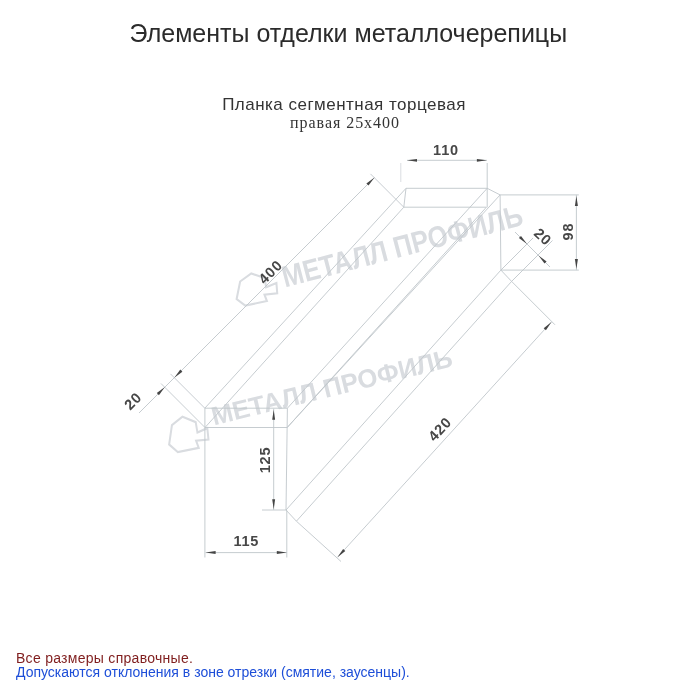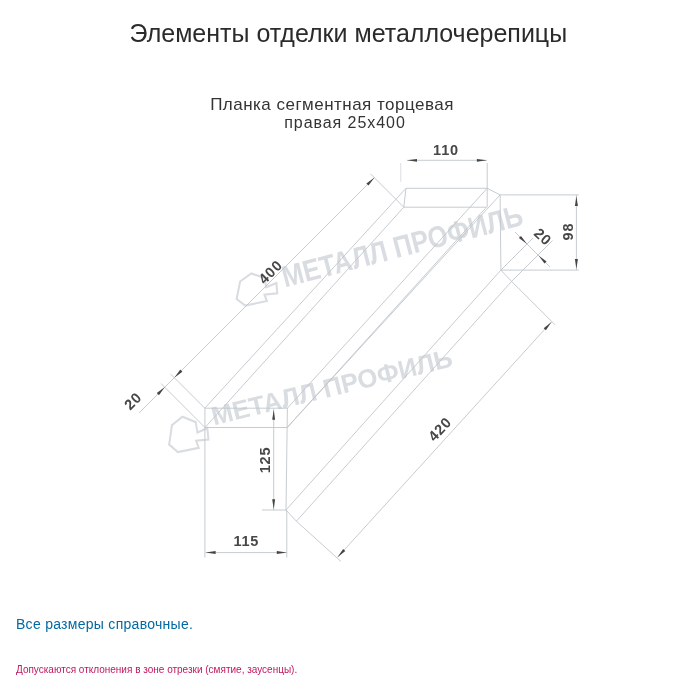--- a/index.html
+++ b/index.html
@@ -2,23 +2,23 @@
 <html><head><meta charset="utf-8">
 <style>
 html,body{margin:0;padding:0;background:#fff;width:700px;height:700px;overflow:hidden}
 body{font-family:"Liberation Sans",sans-serif;position:relative}
 .abs{position:absolute;white-space:nowrap}
 </style></head>
 <body>
 
 <div class="abs" style="left:129.5px;top:19px;font-size:25px;color:#2b2b2b;">Элементы отделки металлочерепицы</div>
 
-<div class="abs" style="left:332px;top:94.5px;font-size:17px;letter-spacing:0.48px;color:#343434;transform:translateX(-50%);">Планка сегментная торцевая</div>
+<div class="abs" style="left:344px;top:94.5px;font-size:17px;letter-spacing:0.48px;color:#343434;transform:translateX(-50%);">Планка сегментная торцевая</div>
 
-<div class="abs" style="left:345px;top:113.5px;font-size:16px;letter-spacing:0.95px;color:#343434;transform:translateX(-50%);">правая 25х400</div>
+<div class="abs" style="left:345px;top:113.5px;font-size:16px;letter-spacing:0.95px;color:#343434;transform:translateX(-50%);font-family:Liberation Serif, serif;">правая 25х400</div>
 
 <div class="abs" style="left:0;top:0;">
 <svg width="700" height="700" viewBox="0 0 700 700" font-family="Liberation Sans, sans-serif">
 
 <g transform="translate(229,279) rotate(-14) scale(0.85)">
         <path d="M3,25 L12,6 L27,0 L41,9 L40,20 L53,18 L51,30 L36,28 L37,36 L11,35 Z" fill="none" stroke="#d9dce0" stroke-width="2.4"></path>
       </g>
 
 <text x="0" y="0" font-size="30" font-weight="bold" fill="#d9dce0" transform="translate(285 287.5) rotate(-14.7) scale(0.86 1)" font-family="Liberation Sans, sans-serif">МЕТАЛЛ ПРОФИЛЬ</text>
 
@@ -123,14 +123,14 @@
 <line x1="286.8" y1="510.5" x2="286.8" y2="557.5" stroke="#c0c6cb" stroke-width="0.9"></line>
 
 <line x1="205.6" y1="552.6" x2="286.8" y2="552.6" stroke="#c0c6cb" stroke-width="0.9"></line>
 <polygon points="205.6,552.6 215.6,551.1 215.6,554.1" fill="#454545"></polygon>
 <polygon points="286.8,552.6 276.8,554.1 276.8,551.1" fill="#454545"></polygon>
 <text x="246.3" y="545.5" font-size="14.5" fill="#474747" text-anchor="middle" letter-spacing="0.8" font-weight="bold">115</text>
 
 </svg>
 </div>
 
-<div class="abs" style="left:16px;top:616px;font-size:14px;letter-spacing:0.28px;color:#0369a1;">Все размеры справочные.</div>
+<div class="abs" style="left:16px;top:650px;font-size:14px;letter-spacing:0.28px;color:#7f1d1d;">Все размеры справочные.</div>
 
-<div class="abs" style="left:16px;top:664px;font-size:10px;color:#be185d;">Допускаются отклонения в зоне отрезки (смятие, заусенцы).</div>
+<div class="abs" style="left:16px;top:664px;font-size:14px;color:#1d4ed8;">Допускаются отклонения в зоне отрезки (смятие, заусенцы).</div>
 </body></html>

